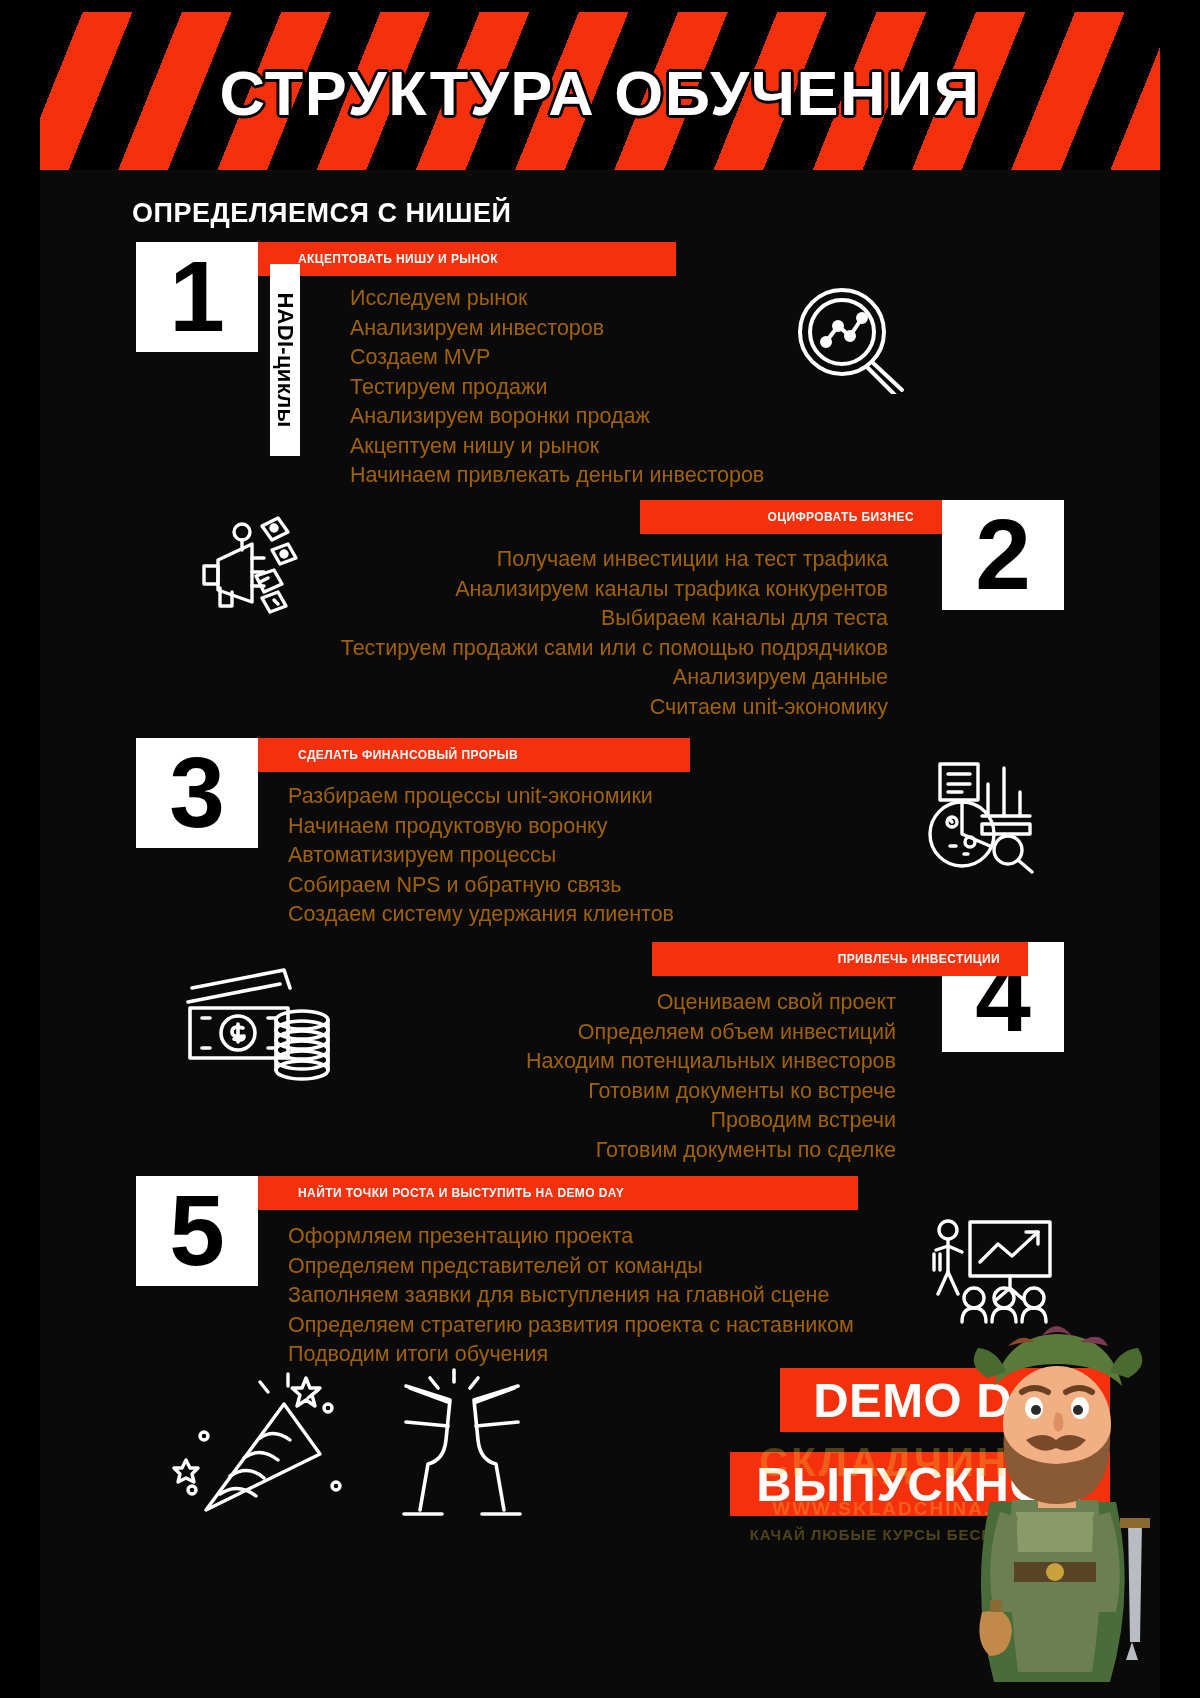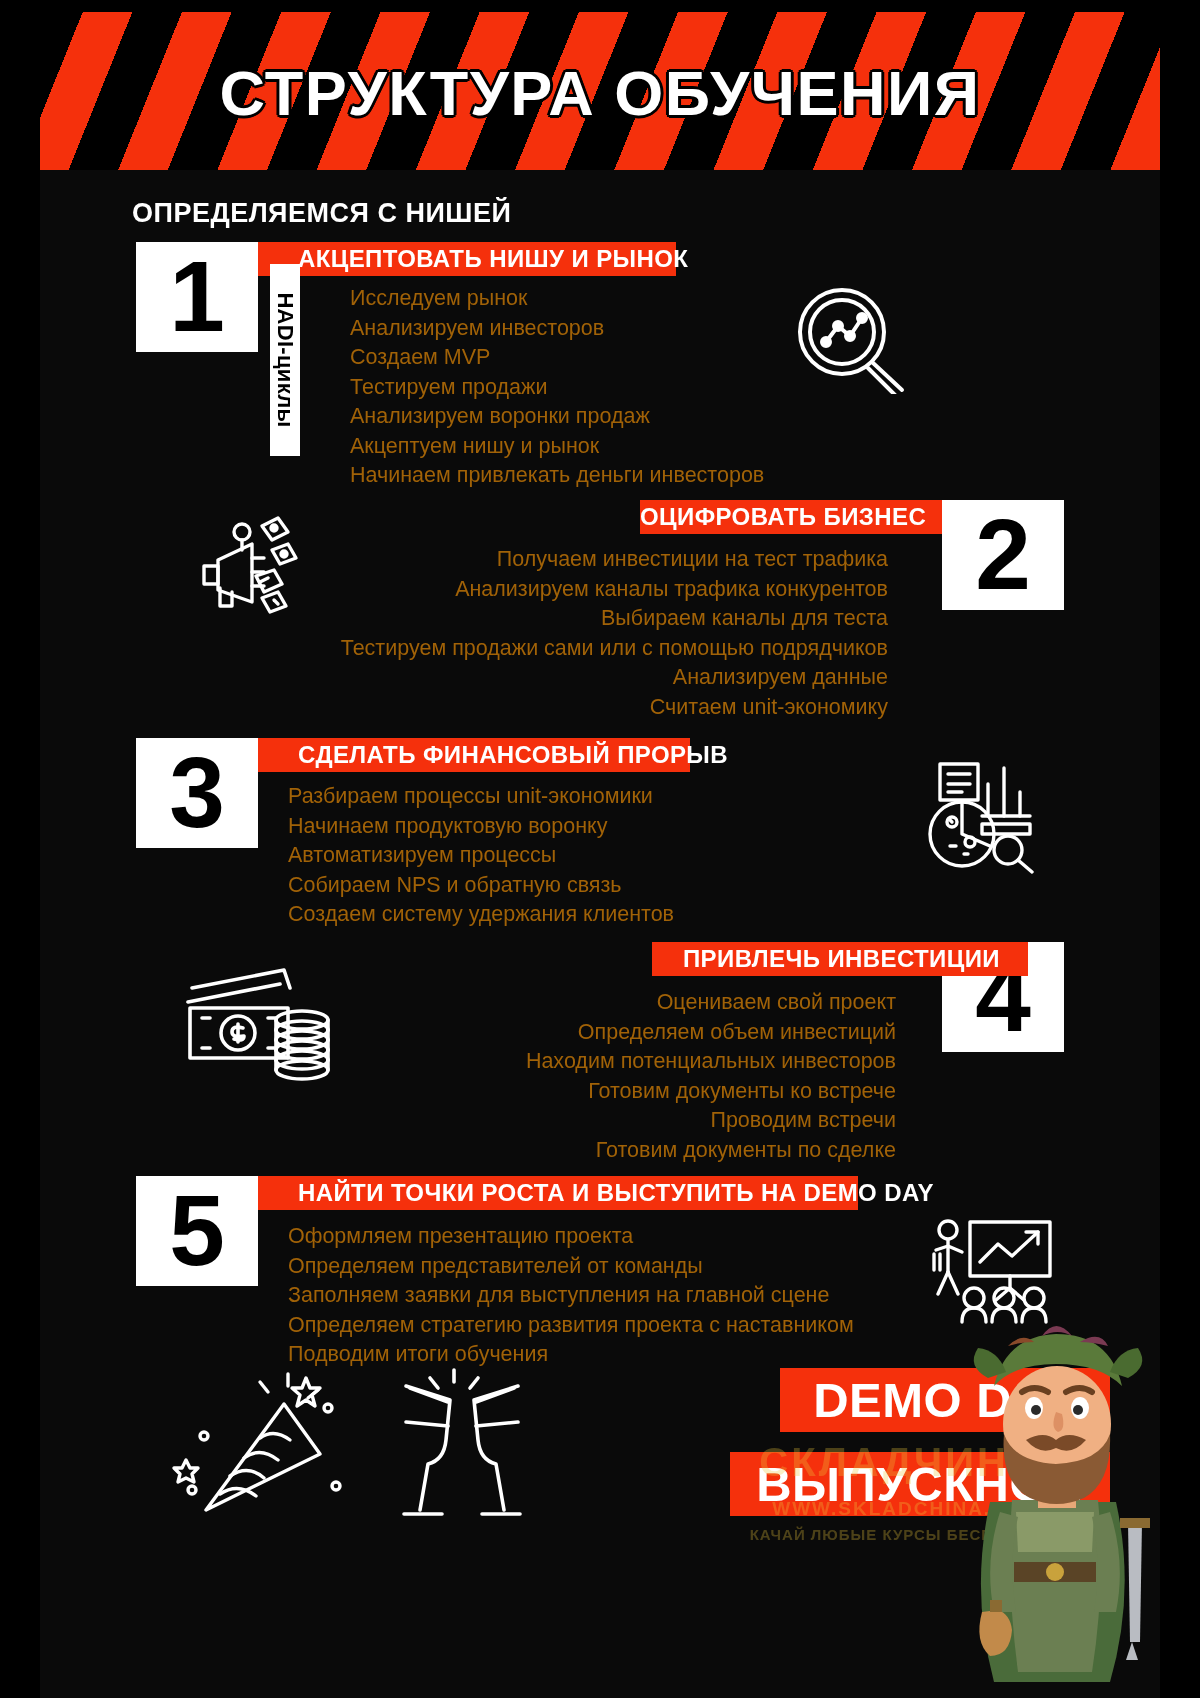--- a/index.html
+++ b/index.html
@@ -76,21 +76,21 @@
     font-weight: bold;
     line-height: 108px;
     text-align: center;
     font-family: "Liberation Sans", sans-serif;
   }
   .bar {
     position: absolute;
     height: 34px;
     background: #f5300c;
     color: #ffffff;
-    font-size: 24px;
+    font-size: 12px;
     font-weight: bold;
     line-height: 34px;
     letter-spacing: 0.4px;
     white-space: nowrap;
     box-sizing: border-box;
   }
   .bar.left-al { text-align: left; padding-left: 40px; }
   .bar.right-al { text-align: right; padding-right: 28px; }
 
   .items {

